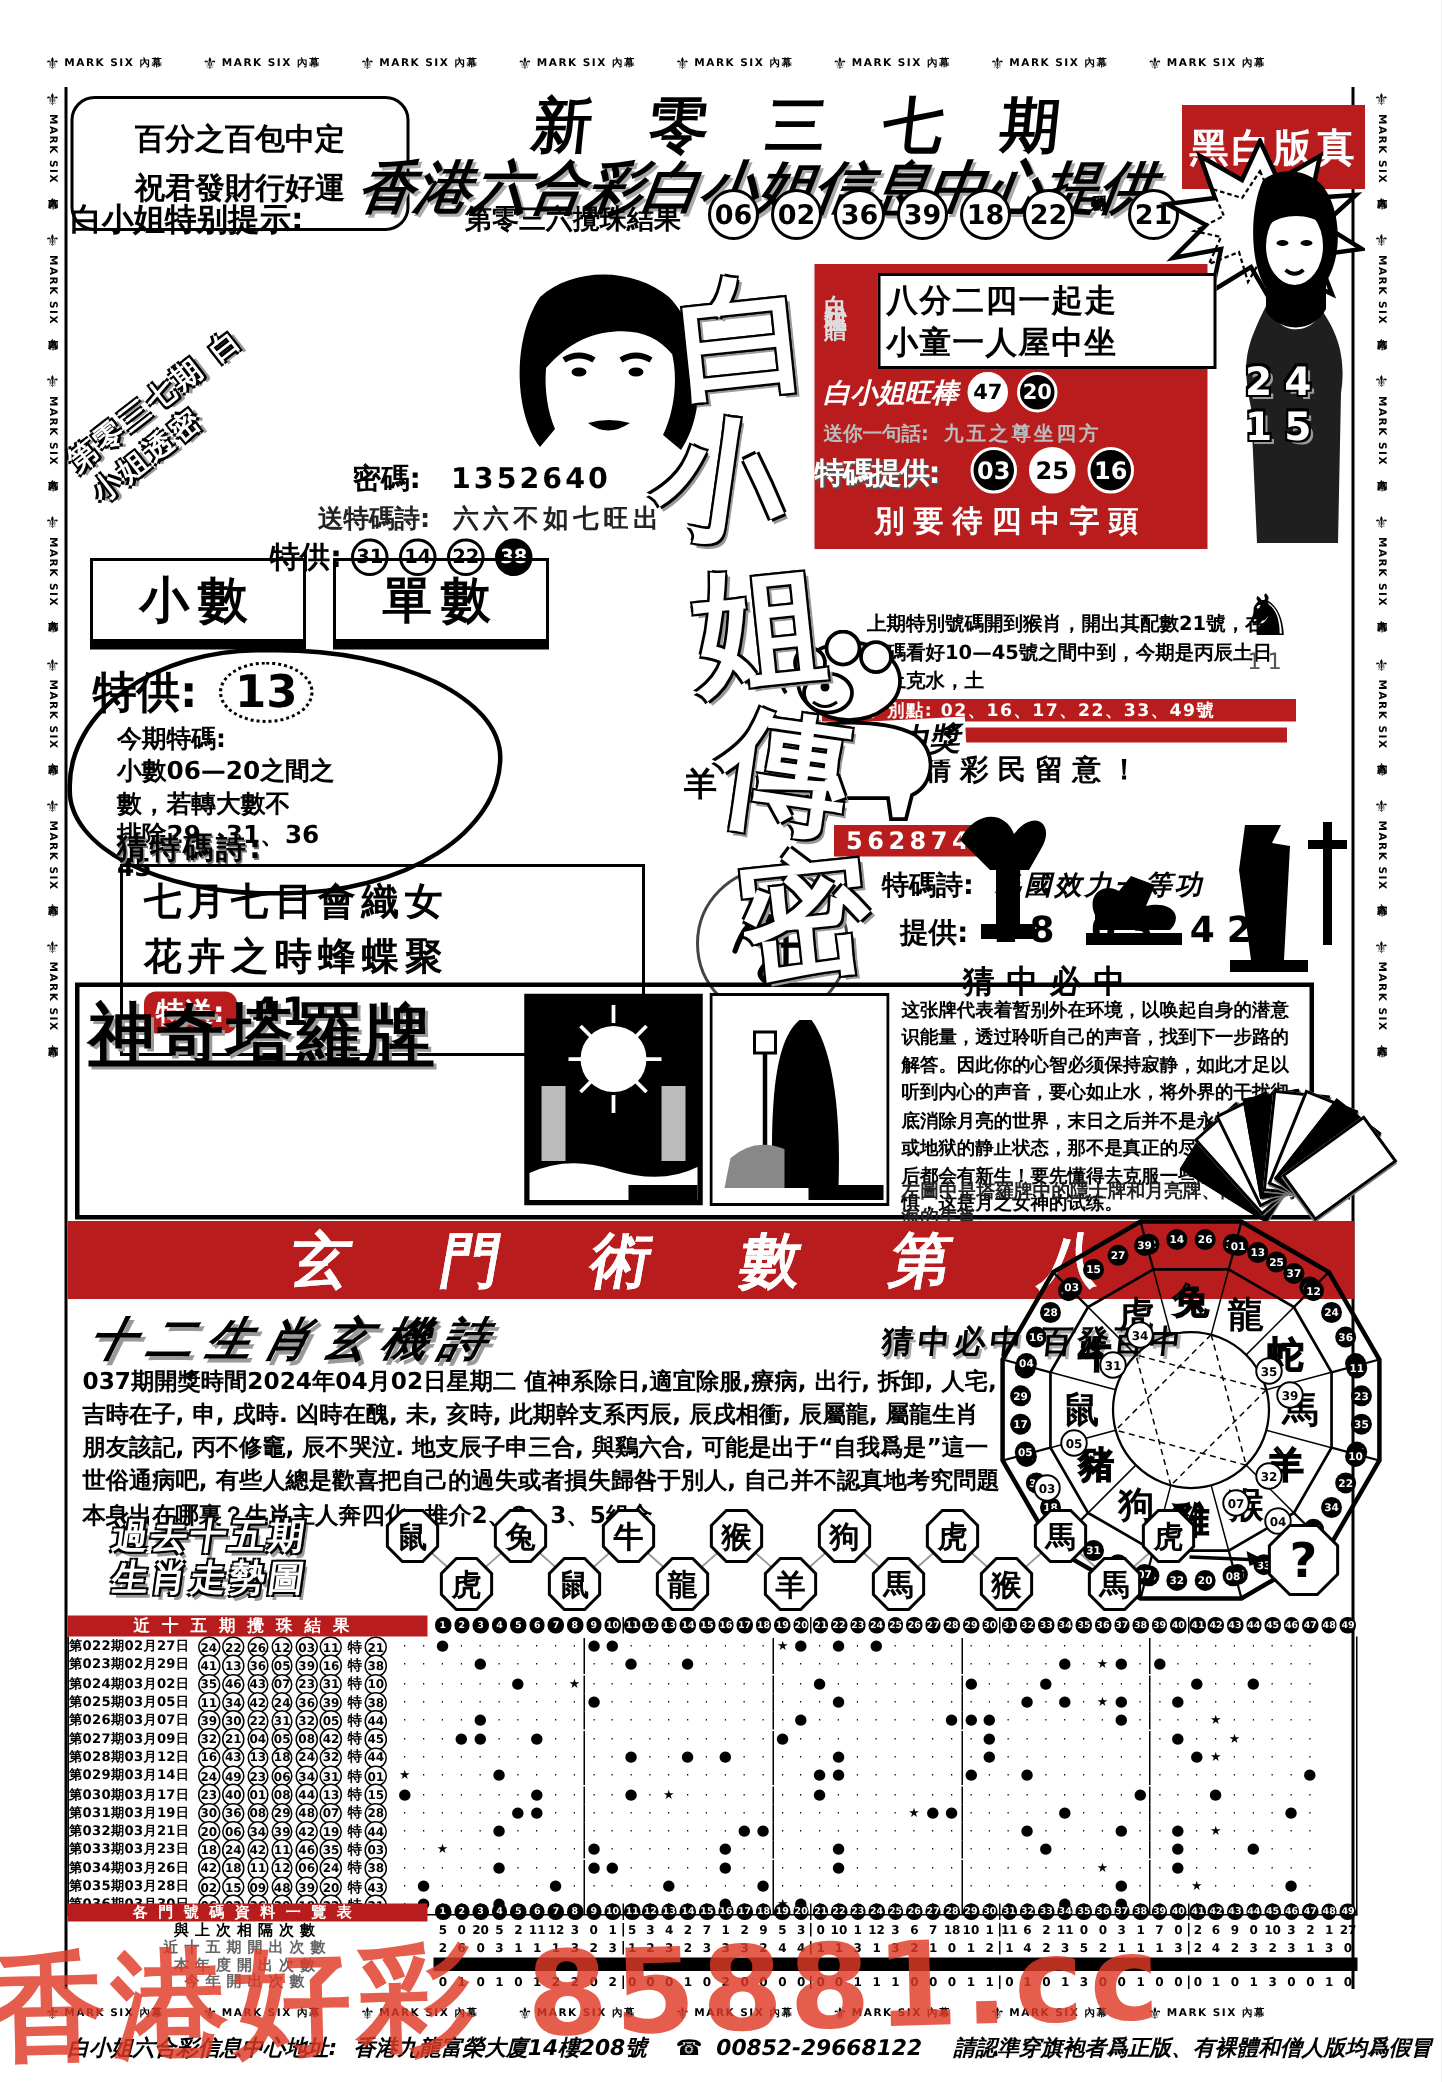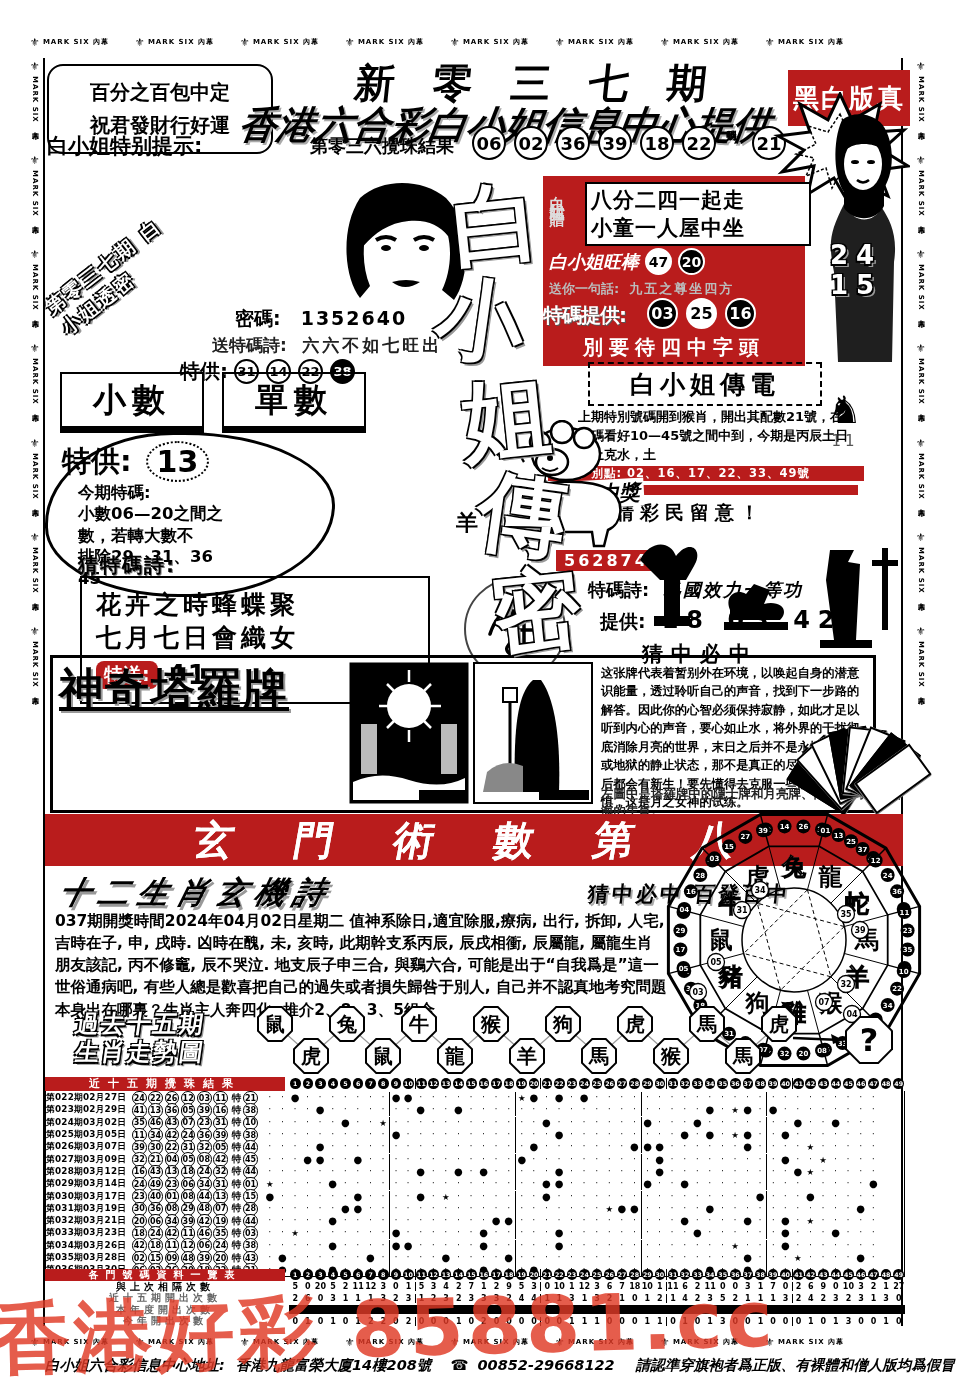--- a/index.html
+++ b/index.html
@@ -285,23 +285,20 @@
       <span class="b" style="font-size:20px;letter-spacing:-1px;text-shadow:1px 1px 0 #555;">特碼提供:</span>
       <span id="teti-balls" style="display:flex;gap:8px;">
           <span class="ball bbk bxl filled">03</span>
           <span class="ball bbk bxl">25</span>
           <span class="ball bbk bxl filled">16</span>
         </span>
     </div>
     <div class="b" style="position:absolute;left:0;top:158px;width:100%;text-align:center;font-size:20px;letter-spacing:6px;color:#fff;">別要待四中字頭</div>
   </div>
 
-  <div class="abs dashedbox" style="left:588px;top:362px;width:230px;height:40px;display:flex;align-items:center;justify-content:center;">
-    <span class="b" style="font-size:25px;letter-spacing:5px;">白小姐傳電</span>
-  </div>
   <div class="abs b" style="left:552px;top:408px;width:300px;font-size:13px;line-height:1.45;text-indent:2em;">上期特別號碼開到猴肖，開出其配數21號，在今期特碼看好10—45號之間中到，今期是丙辰土日攪珠，土克水，土</div>
   <div class="abs blackbar b" style="left:548px;top:466px;width:310px;height:15px;font-size:11.5px;display:flex;align-items:center;padding-left:6px;letter-spacing:1px;">生金。別點: 02、16、17、22、33、49號</div>
   <div class="abs blackbar" style="left:548px;top:485px;width:310px;height:10px;"></div>
   <div class="abs b" style="left:590px;top:500px;font-size:19px;letter-spacing:6px;">敬請彩民留意！</div>
   <div class="abs b" style="left:552px;top:480px;font-size:21px;font-style:italic;transform:rotate(-3deg);background:#fff;padding:0 4px;">祝君中獎</div>
   <div class="abs" style="left:828px;top:388px;text-align:center;">
     <span style="font-size:38px;">♞</span>
     <div style="font-size:15px;color:#555;letter-spacing:4px;">11</div>
   </div>
 
@@ -334,22 +331,22 @@
       <circle cx="80" cy="38" r="3" fill="#000"></circle>
       <path d="M72,48 Q80,54 88,48" stroke="#000" stroke-width="2" fill="none"></path>
       <path d="M58,30 Q48,34 54,42" stroke="#000" stroke-width="2.5" fill="none"></path>
       <path d="M60,70 C70,60 120,58 140,70 C156,82 152,104 138,110 L134,126 L124,126 L122,112 L84,112 L80,126 L70,126 L68,108 C56,100 52,82 60,70 Z" fill="#fff" stroke="#000" stroke-width="2.5"></path>
     </svg>
     <span class="b" style="position:absolute;left:-14px;top:88px;font-size:22px;">羊</span>
   </div>
 
   <div class="abs b" style="left:78px;top:552px;font-size:20px;letter-spacing:2px;text-shadow:1px 1px 0 #777;">猜特碼詩:</div>
   <div class="abs frame" style="left:80px;top:576px;width:350px;height:128px;padding:6px 14px;box-sizing:border-box;">
+    <div class="b" style="font-size:25px;letter-spacing:4px;">七月七日會織女</div>
     <div class="b" style="font-size:25px;letter-spacing:4px;margin-top:4px;">花卉之時蜂蝶聚</div>
-    <div class="b" style="font-size:25px;letter-spacing:4px;">七月七日會織女</div>
     <div style="margin-top:6px;display:flex;align-items:center;gap:10px;">
       <span class="blackbar b" style="font-size:19px;padding:1px 8px;border-radius:8px;">特送:</span>
       <span class="b" style="font-size:26px;letter-spacing:2px;">41</span>
     </div>
   </div>
   <div class="abs blackbar b" style="left:556px;top:550px;font-size:16px;padding:1px 8px;letter-spacing:3px;">562874</div>
   <div class="abs" style="left:588px;top:578px;font-size:18px;">
     <span class="b">特碼詩:</span>
     <span class="b" style="margin-left:8px;font-style:italic;letter-spacing:2px;">爲國效力一等功</span>
   </div>

